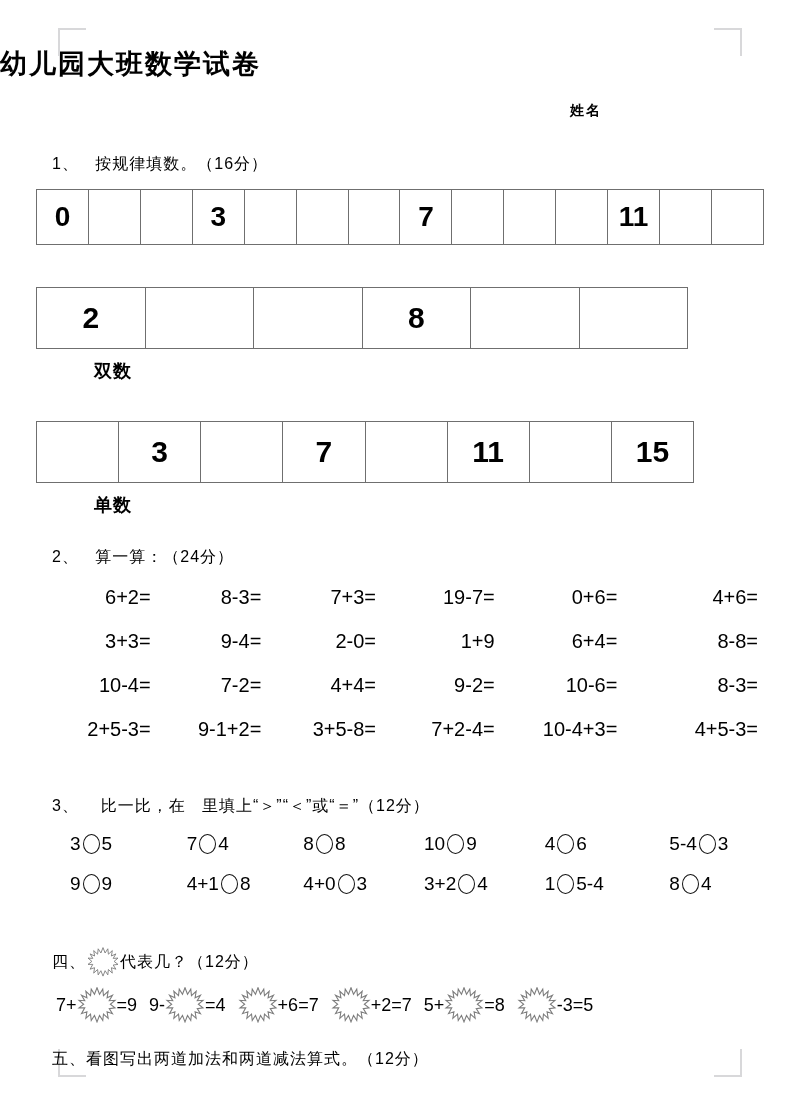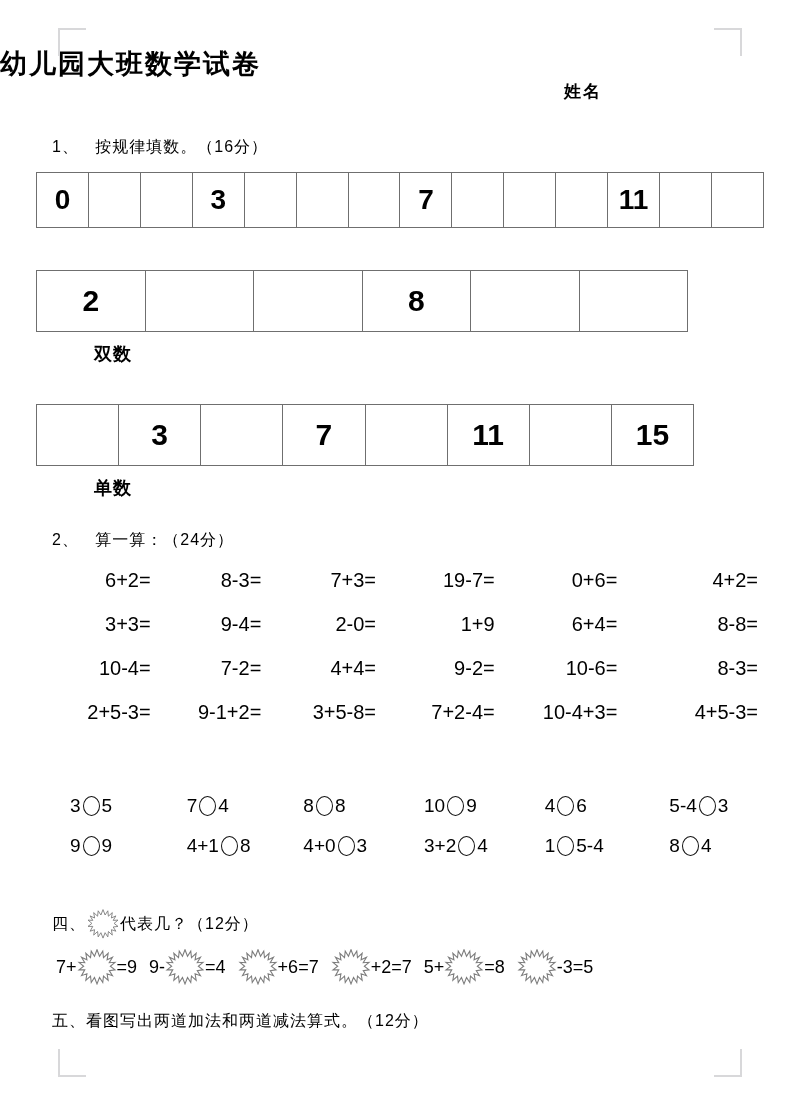--- a/index.html
+++ b/index.html
@@ -39,21 +39,22 @@
     text-align: left;
     font-size: 27px;
     font-weight: bold;
     letter-spacing: 2px;
     margin: 48px 0 0 0;
     line-height: 1.2;
   }
   .name-line {
     text-align: right;
     padding-right: 198px;
-    font-size: 17px;
+    margin-top: 22px;
+    font-size: 14px;
     font-weight: bold;
     letter-spacing: 2px;
   }
 
   
   .sec-head {
     font-size: 16px;
     margin: 0;
     padding-left: 16px;
     letter-spacing: 1px;
@@ -245,21 +246,21 @@
 
     <div class="block-gap-2"></div>
     <div class="sec-head">2、   算一算：（24分）</div>
     <div class="calc-rows" id="calc-rows">
         <div class="calc-row">
           <div class="item i0">6+2=</div>
           <div class="item i1">8-3=</div>
           <div class="item i2">7+3=</div>
           <div class="item i3">19-7=</div>
           <div class="item i4">0+6=</div>
-          <div class="item i5">4+2=</div>
+          <div class="item i5">4+6=</div>
         </div>
         <div class="calc-row">
           <div class="item i0">3+3=</div>
           <div class="item i1">9-4=</div>
           <div class="item i2">2-0=</div>
           <div class="item i3">1+9</div>
           <div class="item i4">6+4=</div>
           <div class="item i5">8-8=</div>
         </div>
         <div class="calc-row">
@@ -274,20 +275,21 @@
           <div class="item i0">2+5-3=</div>
           <div class="item i1">9-1+2=</div>
           <div class="item i2">3+5-8=</div>
           <div class="item i3">7+2-4=</div>
           <div class="item i4">10-4+3=</div>
           <div class="item i5">4+5-3=</div>
         </div>
       </div>
 
     <div class="block-gap-3"></div>
+    <div class="sec-head">3、    比一比，在   里填上“＞”“＜”或“＝”（12分）</div>
     <div class="cmp-rows" id="cmp-rows">
         <div class="cmp-row">
           <div class="item p0">
             <span>3</span>
             <span class="circ"></span>
             <span>5</span>
           </div>
           <div class="item p1">
             <span>7</span>
             <span class="circ"></span>

